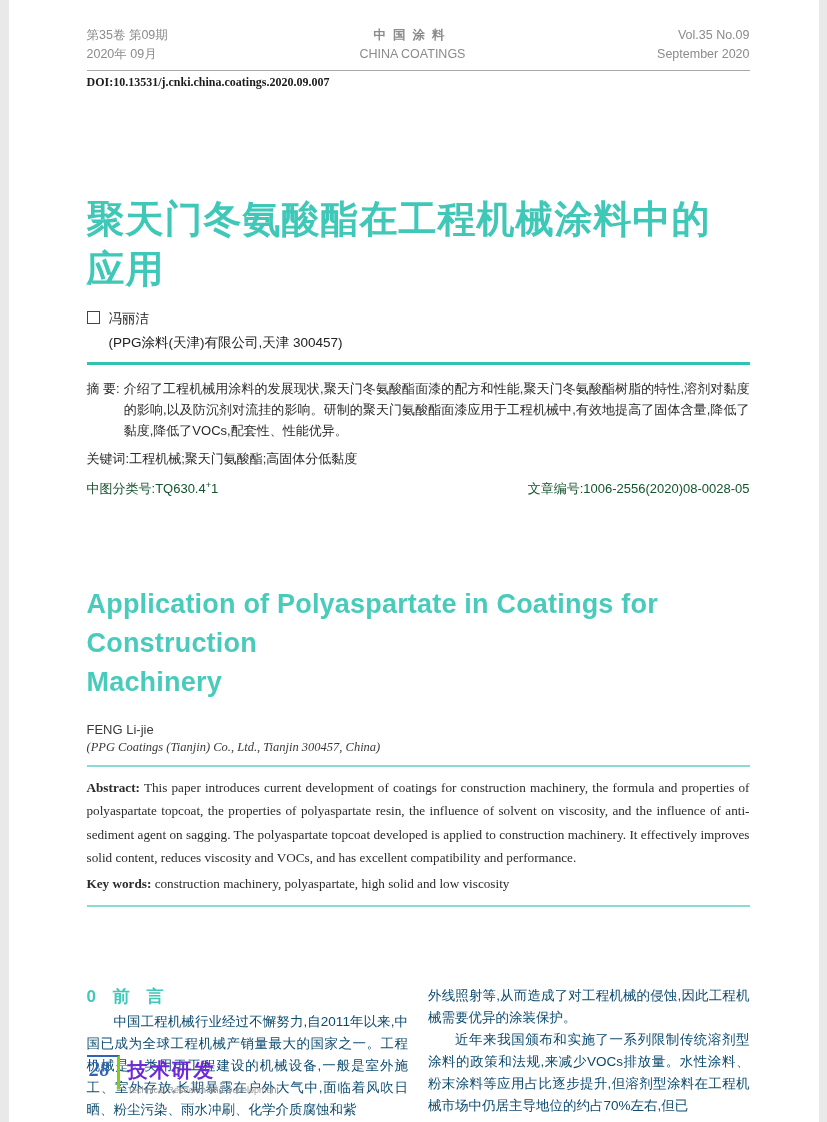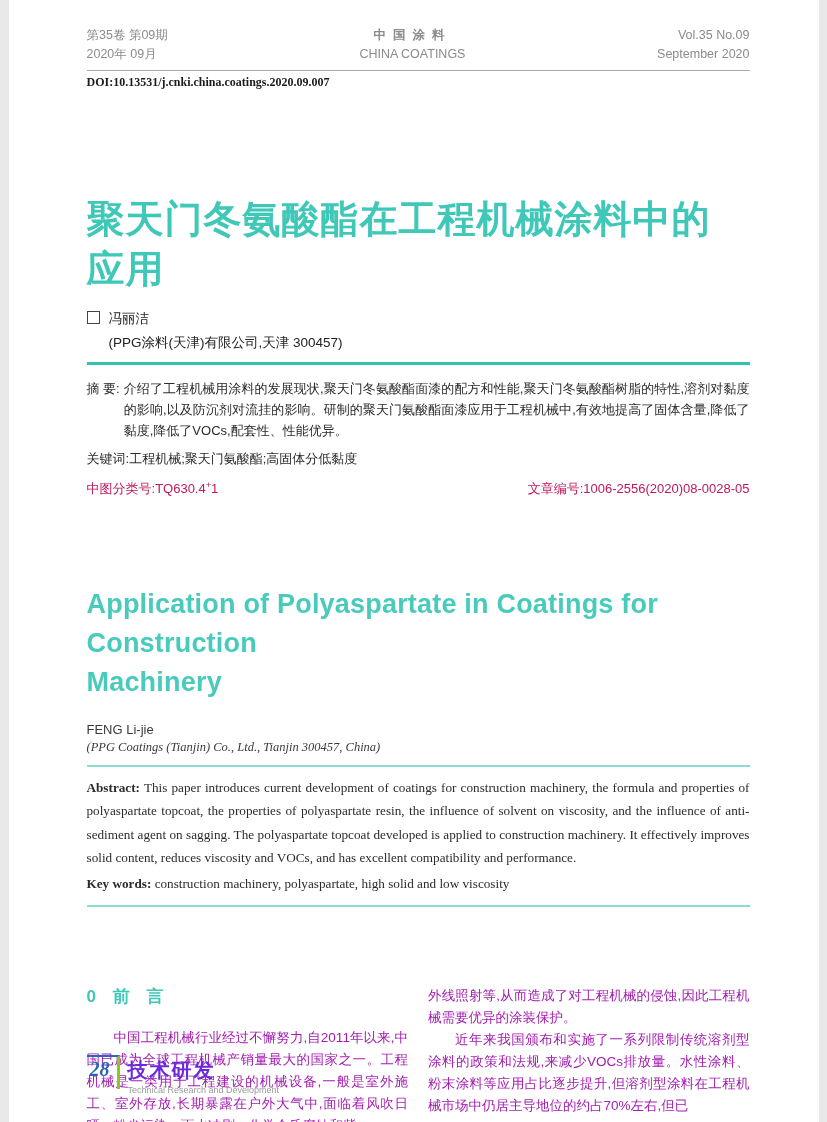--- a/index.html
+++ b/index.html
@@ -27,43 +27,43 @@
   .author-cn .bullet { display:inline-block; width:11px; height:11px;
     border:1.5px solid #444; margin-right:9px; vertical-align:-1px; }
   .affil-cn { margin-top:6px; margin-left:22px; font-size:13.5px; color:#222; }
   .rule-teal-thick { height:3px; background:#2fc4b2; margin-top:10px; }
   
   .abs-cn { display:flex; margin-top:13px; font-size:13px; line-height:1.62;
     color:#2b2b2b; }
   .abs-cn .lbl { white-space:nowrap; margin-right:4px; }
   .abs-cn .txt { flex:1; text-align:justify; }
   .kw-cn { margin-top:9px; font-size:13px; color:#2b2b2b; }
-  .meta-row { margin-top:12px; display:flex; font-size:13px; color:#be185d; }
+  .meta-row { margin-top:12px; display:flex; font-size:13px; color:#14532d; }
   .meta-row .m1 { width:44%; }
   .meta-row .m2 { width:30%; }
   .meta-row .m3 { flex:1; text-align:right; }
   sup { font-size:9px; }
   
   .title-en { margin-top:86px; color:#49cbbc; font-size:27px; font-weight:bold;
     line-height:1.45; letter-spacing:0.2px; }
   .author-en { margin-top:20px; font-size:13px; color:#3a3a3a; }
   .affil-en { margin-top:3px; font-family:"Liberation Serif", serif; font-style:italic;
     font-size:12.5px; color:#3a3a3a; }
   .rule-teal-thin { height:2px; background:#8adbd0; margin-top:10px; }
   .abs-en { margin-top:9px; font-family:"Liberation Serif", serif; font-size:13.2px;
     line-height:1.78; text-align:justify; color:#2b2b2b; }
   .abs-en b { font-weight:bold; }
   .kw-en { font-family:"Liberation Serif", serif; font-size:13.2px; line-height:1.78;
     color:#2b2b2b; margin-top:2px; }
   
   .columns { margin-top:78px; display:flex; gap:20px; }
   .col { flex:1; }
   .sec-head { color:#3fc8b8; font-size:17px; font-weight:bold; letter-spacing:6px;
-    margin-bottom:19px; }
-  .para { font-size:13.5px; line-height:1.62; text-align:justify; color:#a21caf; margin:0; }
+    margin-bottom:3px; }
+  .para { font-size:13.5px; line-height:1.62; text-align:justify; color:#0c4a6e; margin:0; }
   .indent { text-indent:2em; }
   
   .footer { position:absolute; left:78px; bottom:27px; display:flex; align-items:flex-start; }
   .page-badge { border-top:2px solid #2e64b5; border-right:3px solid #84cc16;
     padding:1px 7px 8px 3px;text-align:right; }
   .page-badge .num { font-family:"Liberation Serif", serif; font-style:italic;
     font-weight:bold; font-size:20px; color:#2e64b5; }
   .footer-text { margin-left:8px; padding-top:2px; }
   .footer-text .cn { font-size:20px; font-weight:bold; color:#6d28d9; letter-spacing:2px; }
   .footer-text .en { font-size:9px; color:#9a9a9a; margin-top:1px; }

